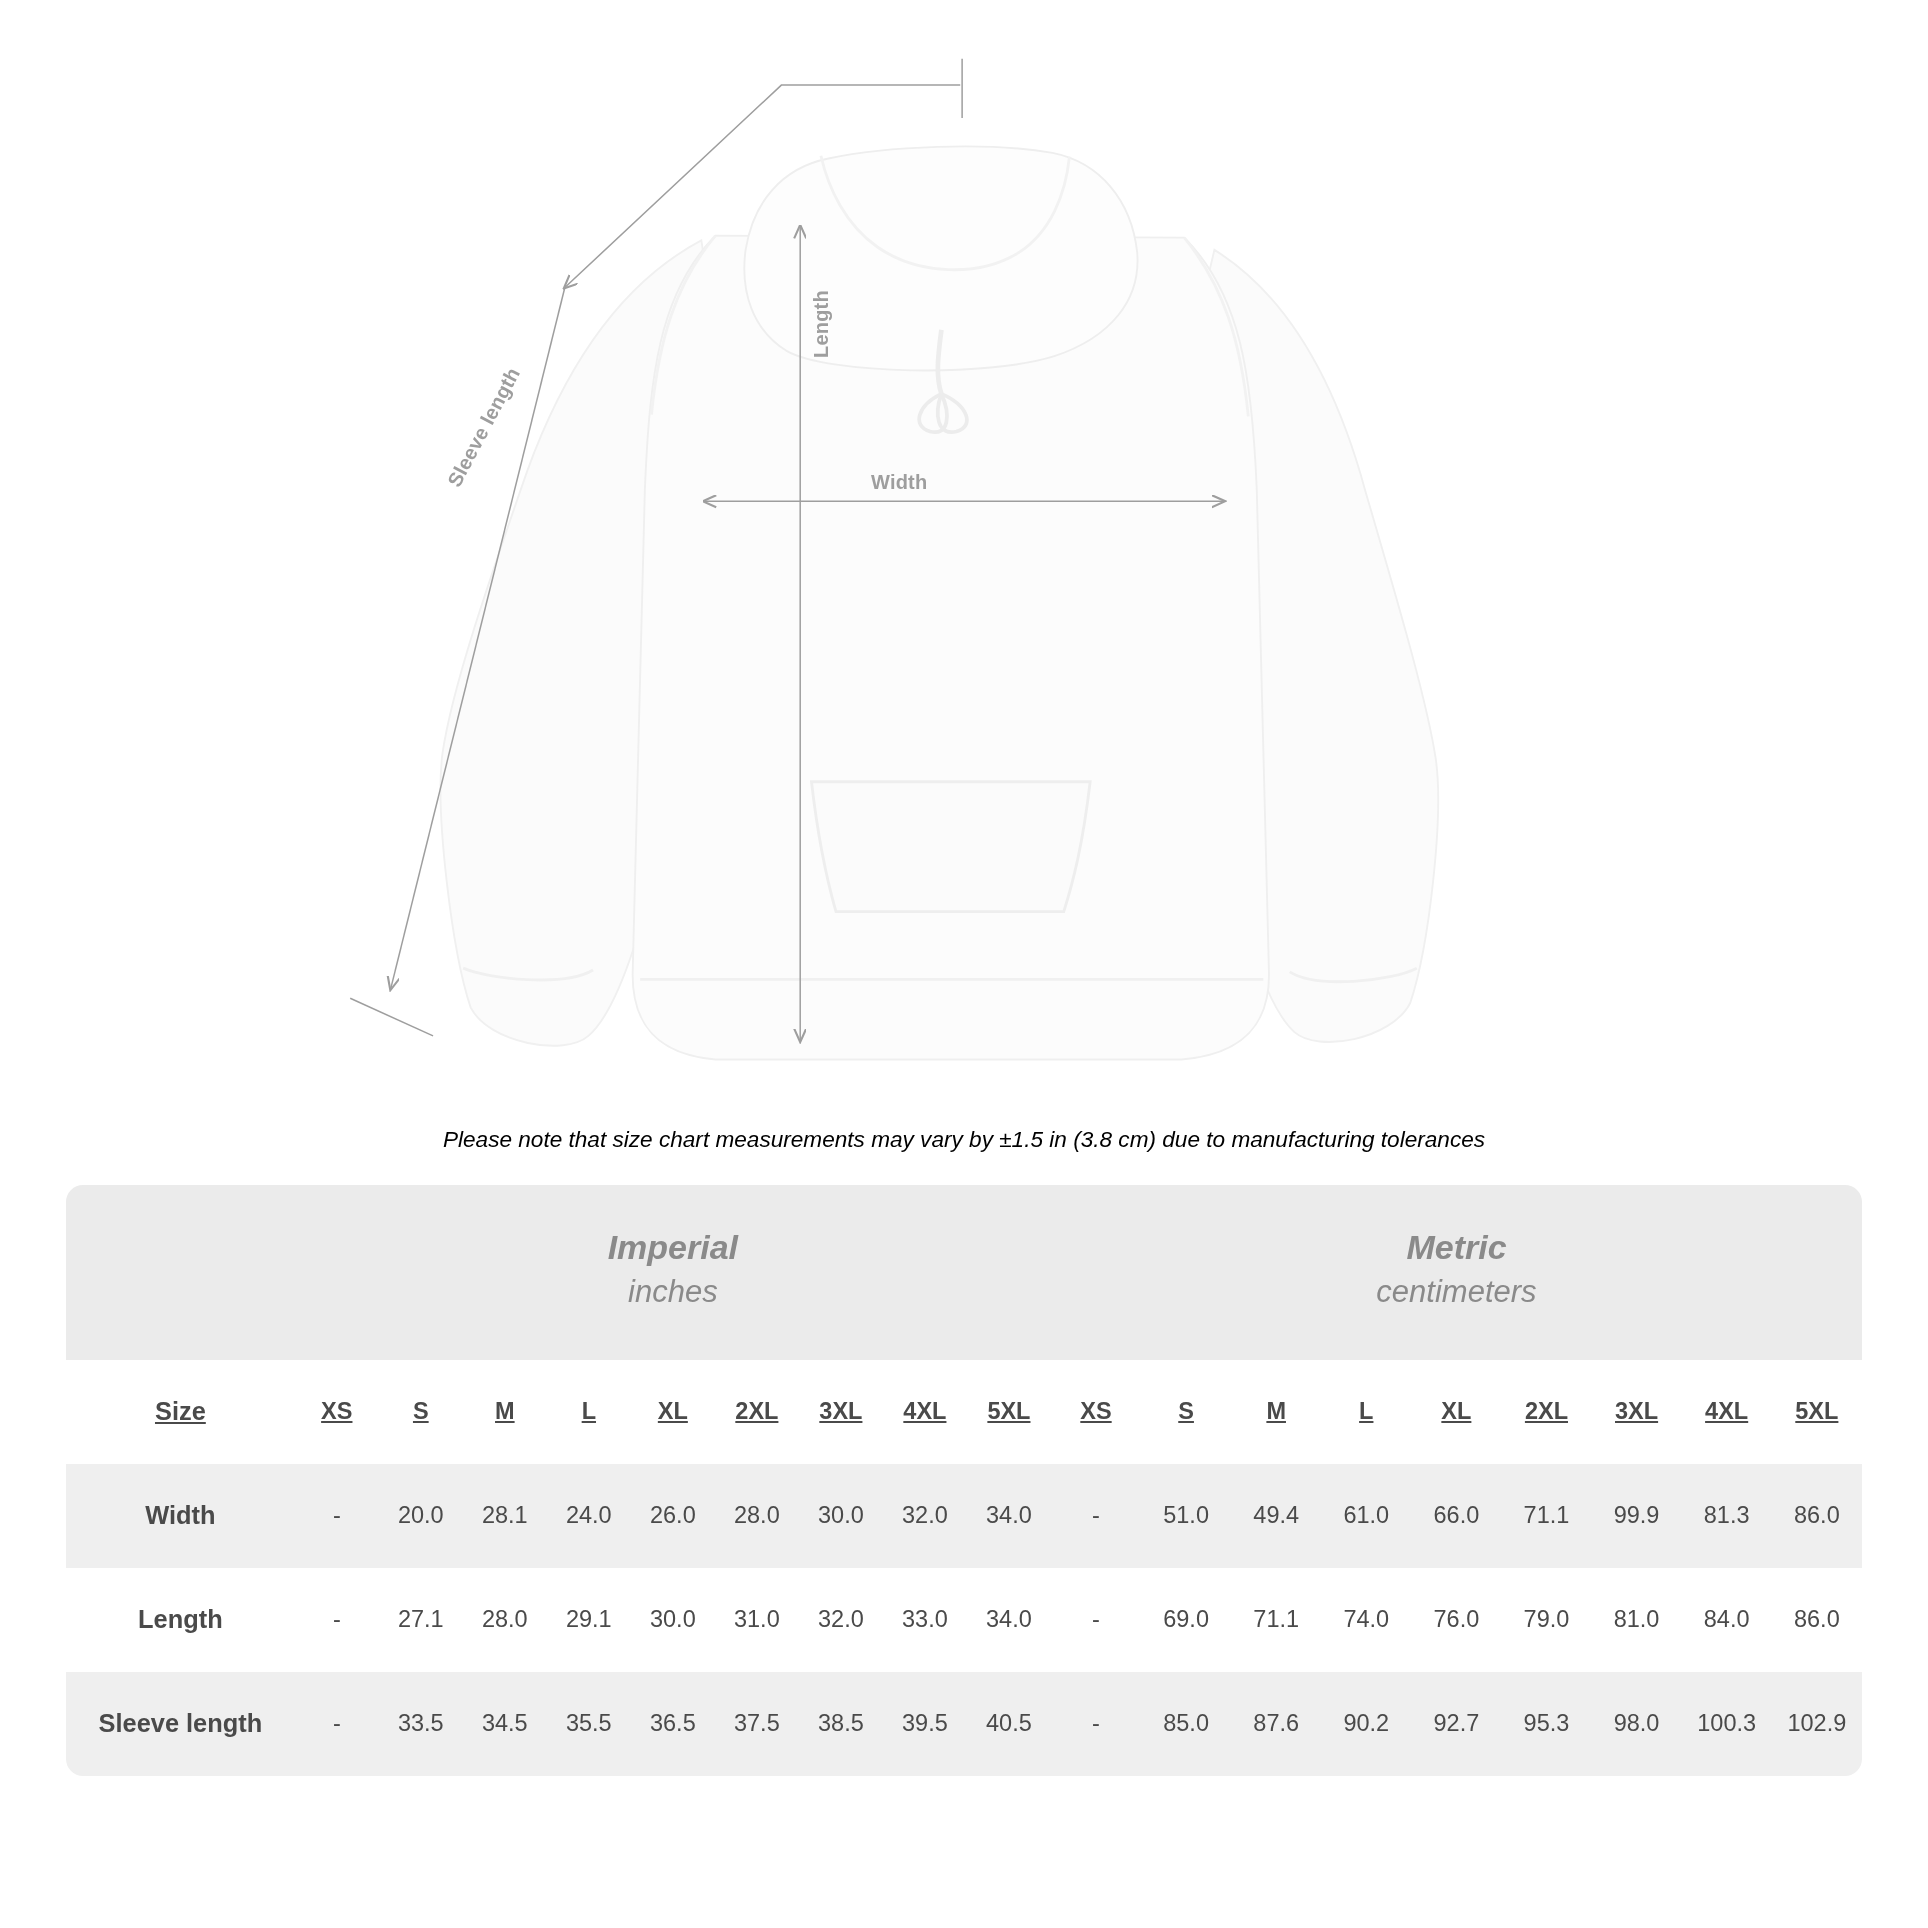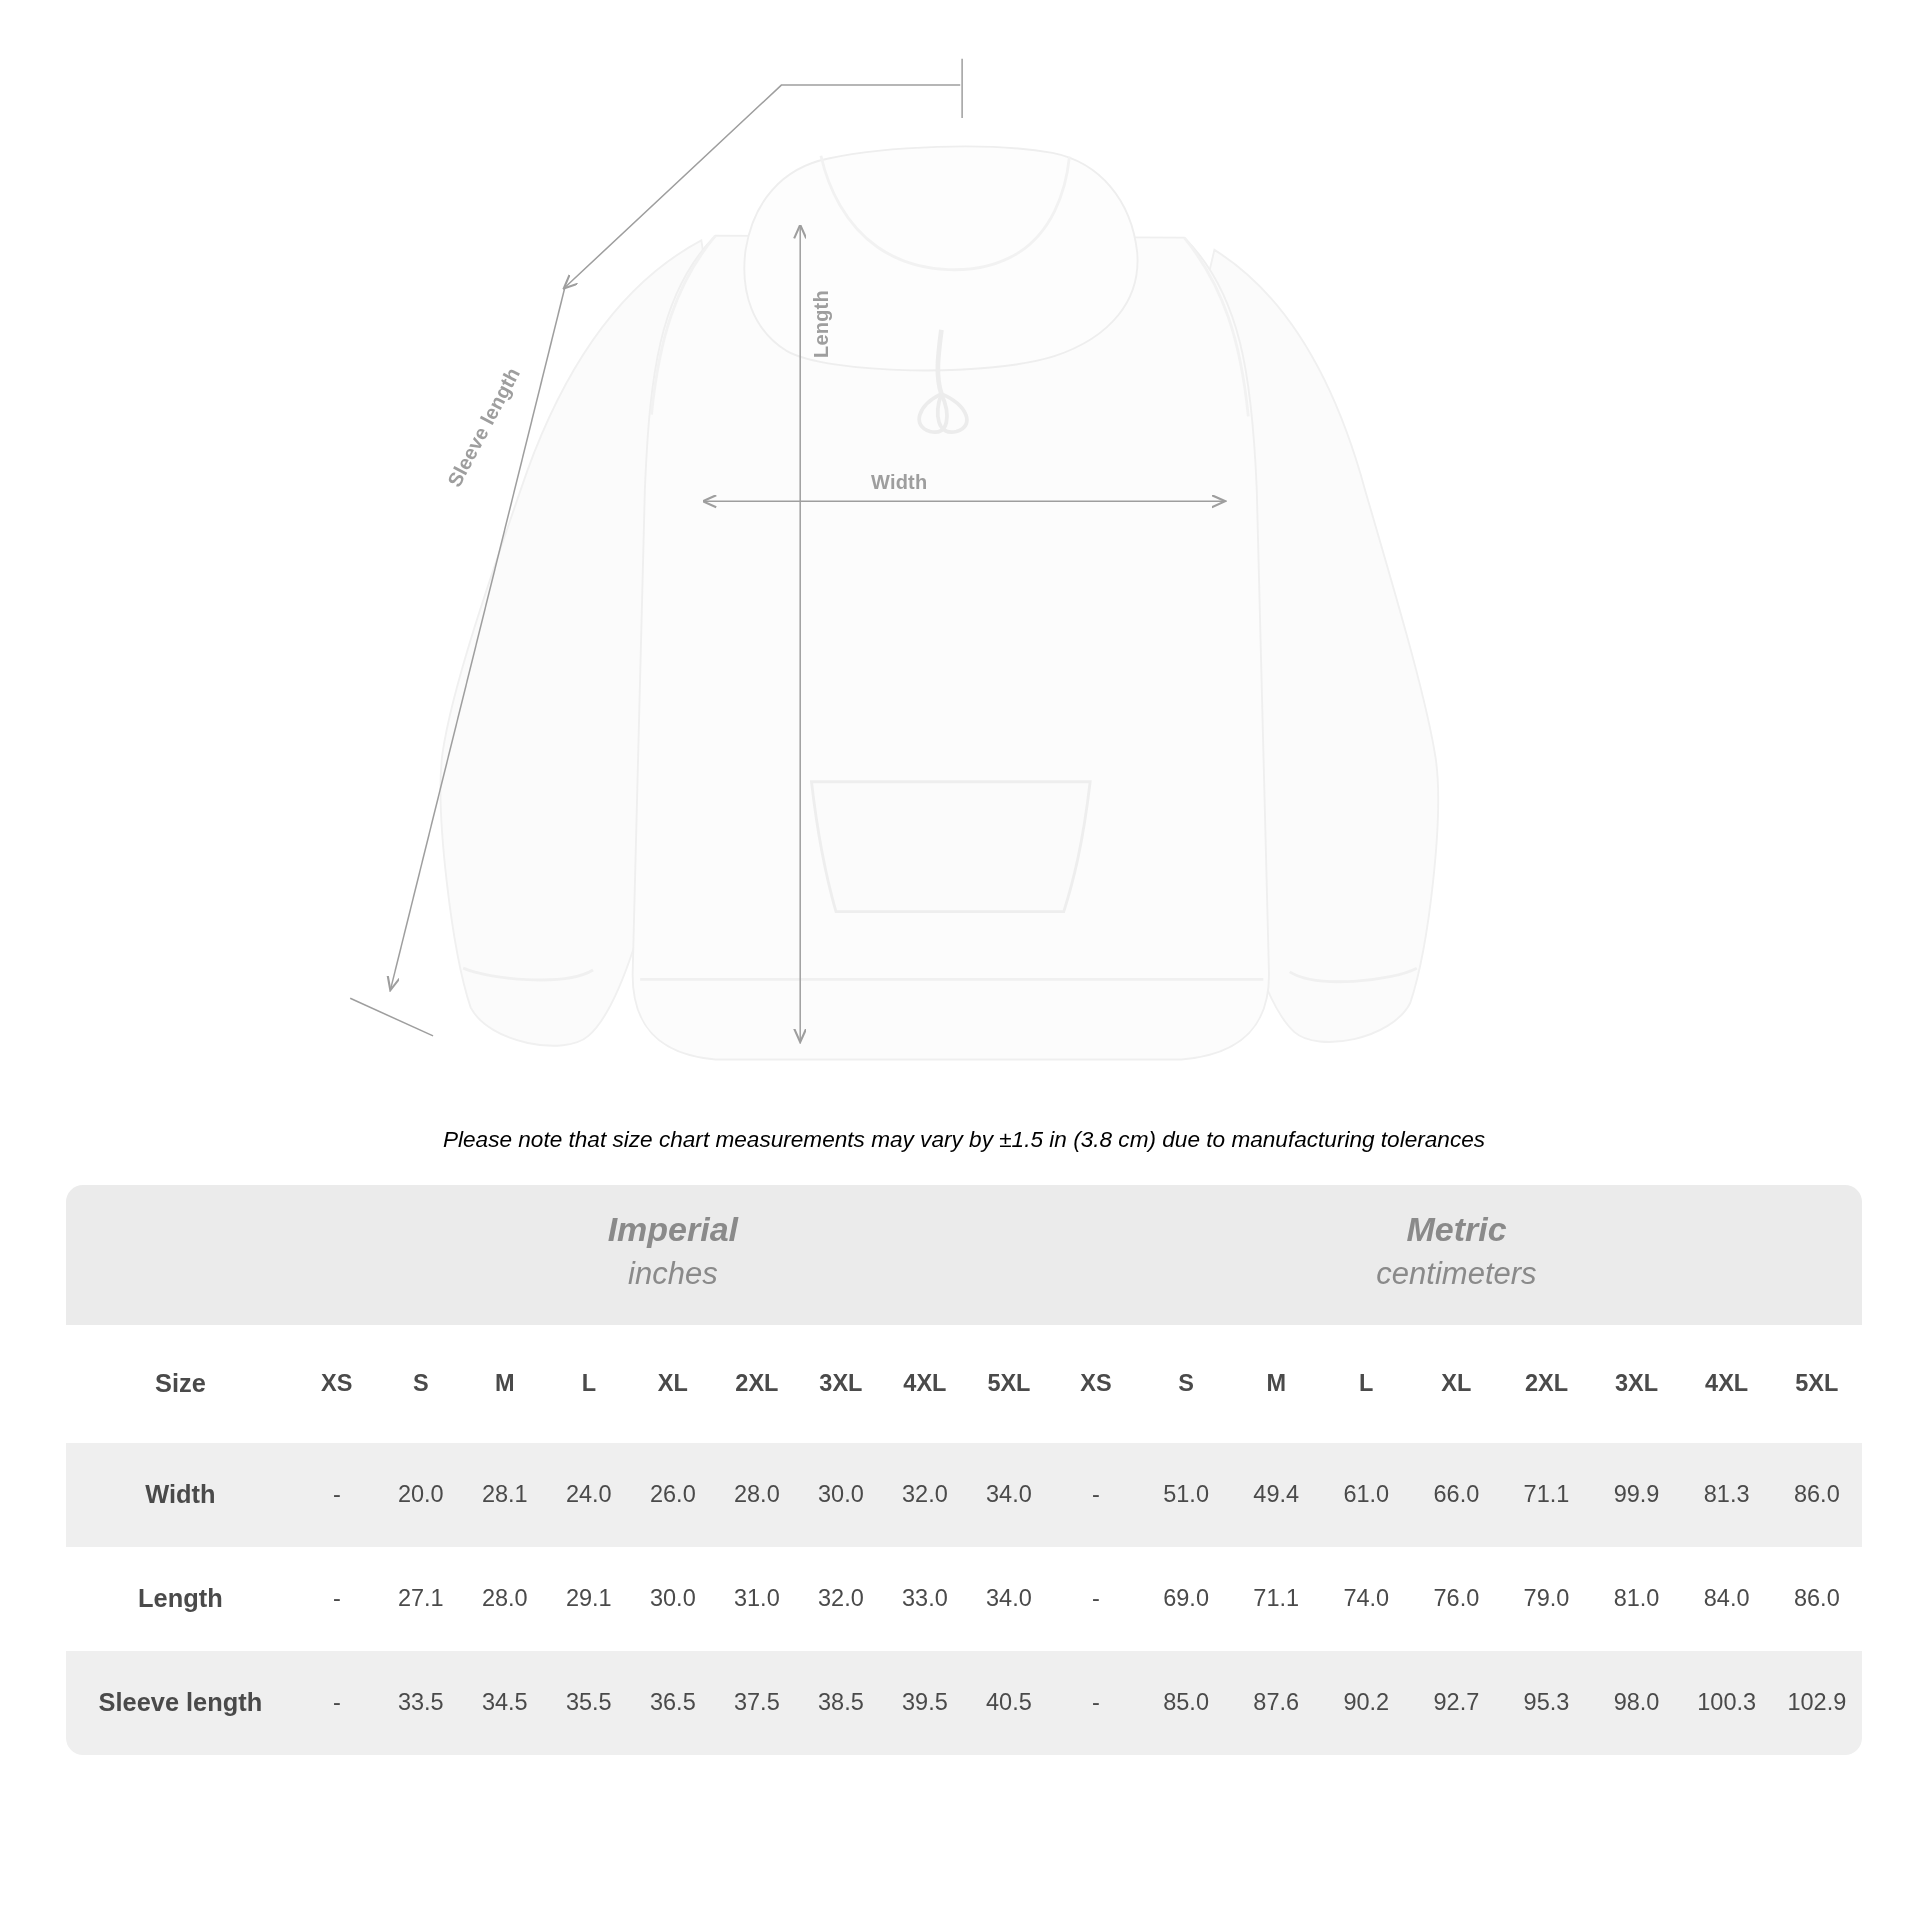--- a/index.html
+++ b/index.html
@@ -76,42 +76,43 @@
   table.size-table td, table.size-table th {
     text-align: center;
     vertical-align: middle;
     font-size: 23.5px;
     color: #4a4a4a;
     border: none;
   }
   
   .unit-row td {
     background: #ebebeb;
-    height: 140px;
+    height: 175px;
     padding: 0;
   }
   .unit-name {
     font-size: 34px;
     font-style: italic;
     font-weight: bold;
     color: #8a8a8a;
     line-height: 1.15;
   }
   .unit-sub {
     font-size: 31px;
     font-style: italic;
     color: #8a8a8a;
     line-height: 1.6;
   }
   .head-row td {
     background: #ffffff;
-    height: 118px;
+    height: 104px;
     font-weight: bold;
     color: #555555;
     font-size: 25.4px;
+    text-decoration: underline;
   }
   .head-row td.rowlabel { font-size: 25.4px; }
   .data-row td {
     height: 104px;
     background: #ffffff;
   }
   .data-row.alt td { background: #efefef; }
   .data-row td.rowlabel {
     font-weight: bold;
     color: #4a4a4a;

